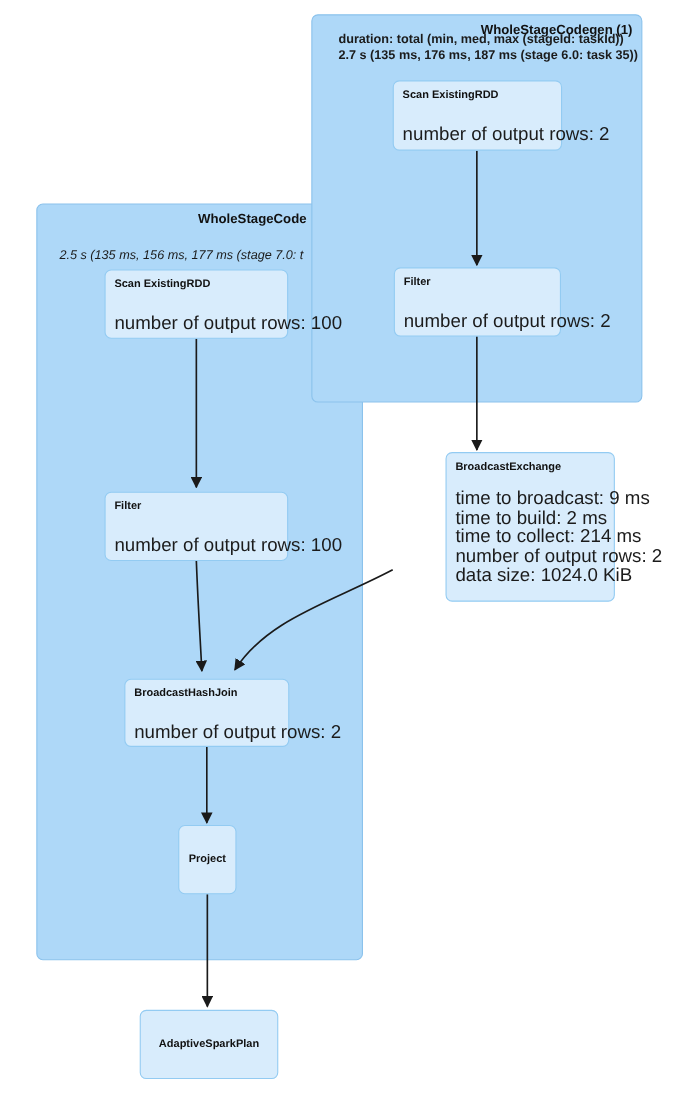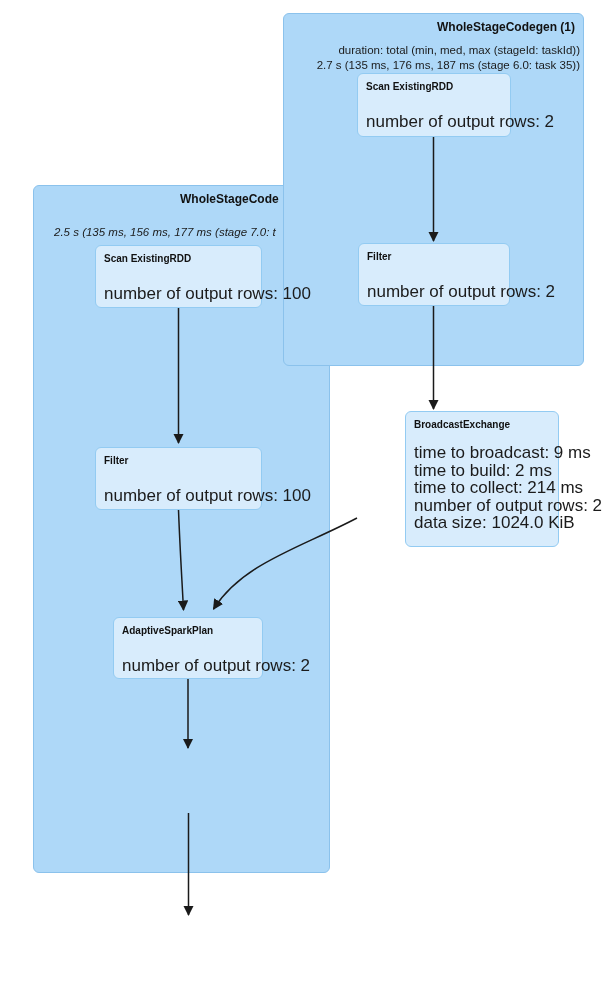--- a/index.html
+++ b/index.html
@@ -75,21 +75,21 @@
 
 <div id="canvas">
 
   <div class="cluster" id="cluster-wsc2">
     <div class="cluster-title" style="left:146px; top:6px;">WholeStageCode</div>
     <div class="cluster-duration" style="left:20px; top:38.5px;font-style:italic;">2.5 s (135 ms, 156 ms, 177 ms (stage 7.0: t</div>
   </div>
 
   <div class="cluster" id="cluster-wsc1">
     <div class="cluster-title" style="right:8px; top:6px;">WholeStageCodegen (1)</div>
-    <div class="cluster-duration" style="right:3px; top:29px; text-align:right;">
+    <div class="cluster-duration" style="right:3px; top:15px; text-align:left;font-weight:bold;">
       <div>duration: total (min, med, max (stageId: taskId))</div>
       <div>2.7 s (135 ms, 176 ms, 187 ms (stage 6.0: task 35))</div>
     </div>
   </div>
 
   <svg id="edges" width="614" height="997">
     <defs>
       <marker id="arrow" viewBox="0 0 10 10" refX="9" refY="5" markerWidth="7" markerHeight="7" orient="auto-start-reverse">
         <path d="M 0 0 L 10 5 L 0 10 z" fill="#1a1a1a"></path>
       </marker>
@@ -128,19 +128,25 @@
     <div class="node-title">Scan ExistingRDD</div>
     <div class="node-metric">number of output rows: 100</div>
   </div>
 
   <div class="node" id="node-filter2">
     <div class="node-title">Filter</div>
     <div class="node-metric">number of output rows: 100</div>
   </div>
 
   <div class="node" id="node-bhj">
-    <div class="node-title">AdaptiveSparkPlan</div>
+    <div class="node-title">BroadcastHashJoin</div>
     <div class="node-metric">number of output rows: 2</div>
   </div>
 
+  <div class="node node-centered" id="node-project">
+    <div class="node-title">Project</div>
+  </div>
 
+  <div class="node node-centered" id="node-asp">
+    <div class="node-title">AdaptiveSparkPlan</div>
+  </div>
 
 </div>
 
 </body></html>

